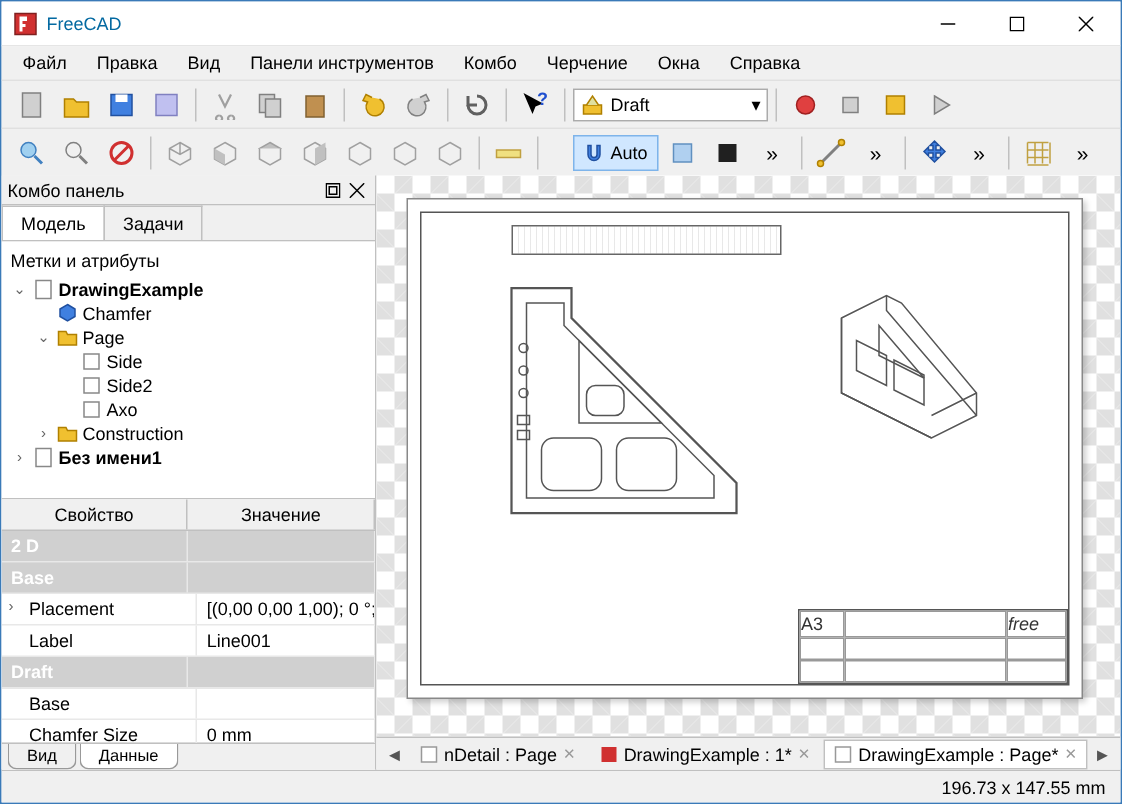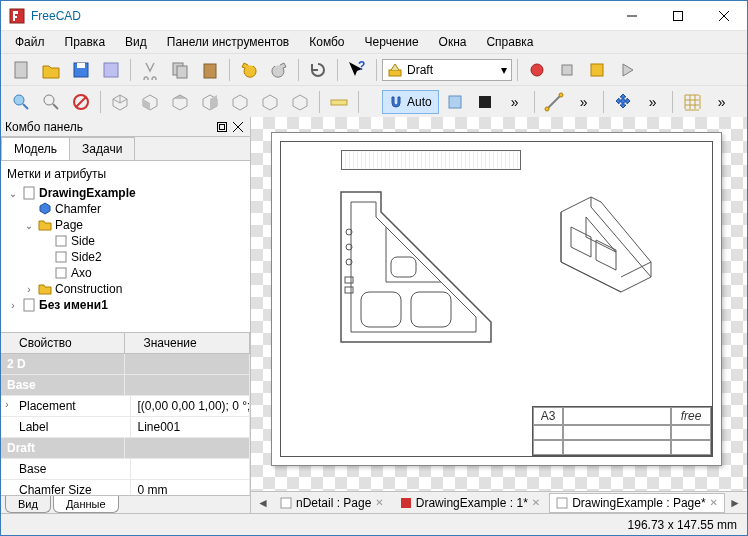--- a/index.html
+++ b/index.html
@@ -31,21 +31,21 @@
 .tabs-top .tab.active { background: #fff; }
 
 .tree-area { flex: 1; background: #fff; overflow-y: auto; padding: 2px; border-bottom: 1px solid #c0c0c0; min-height: 150px; }
 .tree-title { padding: 4px; }
 .tree-item { display: flex; align-items: center; padding: 1px 0; white-space: nowrap; }
 .tree-exp { width: 12px; text-align: center; color: #666; font-size: 10px; }
 .tree-icon { width: 14px; height: 14px; margin: 0 3px; display: inline-flex; align-items: center; justify-content: center; }
 
 .props-area { height: 180px; background: #fff; display: flex; flex-direction: column; }
 .props-header { display: flex; background: #f0f0f0; border-bottom: 1px solid #c0c0c0; }
-.props-header .col { flex: 1; padding: 3px 18px; border-right: 1px solid #c0c0c0; }
+.props-header .col { flex: 1; padding: 3px 18px; border-right: 1px solid #c0c0c0; text-align: center; }
 .props-body { flex: 1; overflow-y: auto; }
 .prop-row { display: flex; border-bottom: 1px solid #e8e8e8; }
 .prop-row.section { background: #d0d0d0; color: #fff; font-weight: bold; }
 .prop-row .cell { flex: 1; padding: 3px 6px; border-right: 1px solid #e8e8e8; white-space: nowrap; overflow: hidden; }
 .prop-row .cell:first-child { padding-left: 18px; }
 .prop-row.section .cell:first-child { padding-left: 6px; }
 .prop-row .exp-cell { width: 12px; padding: 3px 2px; text-align: center; color: #666; font-size: 10px; }
 
 .tabs-bottom { display: flex; background: #f0f0f0; padding: 0 4px; border-top: 1px solid #c0c0c0; }
 .tabs-bottom .tab { padding: 2px 12px; border: 1px solid #999; border-top: none; border-radius: 0 0 6px 6px; margin-right: 2px; font-size: 11px; }
@@ -62,21 +62,21 @@
   background-size: 24px 24px;
   background-position: 0 0, 0 12px, 12px -12px, -12px 0;
 }
 .drawing-page { position: absolute; left: 20px; top: 15px; right: 25px; bottom: 25px; background: #fff; border: 1px solid #888; box-shadow: 2px 2px 4px rgba(0,0,0,0.2); }
 .drawing-frame { position: absolute; inset: 8px; border: 1px solid #555; }
 .drawing-views { position: absolute; inset: 0; }
 .view-top { position: absolute; left: 60px; top: 8px; width: 180px; height: 20px; border: 1px solid #666; background: repeating-linear-gradient(90deg, #fff, #fff 3px, #ddd 4px); }
 .view-front { position: absolute; left: 50px; top: 40px; width: 180px; height: 170px; }
 .view-iso { position: absolute; left: 260px; top: 40px; width: 130px; height: 130px; }
 .title-block { position: absolute; right: 0; bottom: 0; width: 180px; height: 50px; border: 1px solid #555; display: grid; grid-template-columns: 30px 1fr 40px; grid-template-rows: 1fr 1fr 1fr; font-size: 8px; color: #333; }
-.title-block div { border: 0.5px solid #999; padding: 1px 0; text-align: center; }
+.title-block div { border: 0.5px solid #999; padding: 1px 0; }
 
 .doc-tabs { height: 22px; display: flex; align-items: center; background: #f0f0f0; border-top: 1px solid #c0c0c0; padding: 0 4px; gap: 2px; }
 .doc-tab { display: flex; align-items: center; padding: 2px 6px; gap: 4px; border: 1px solid transparent; white-space: nowrap; font-size: 11px; }
 .doc-tab.active { background: #fff; border-color: #c0c0c0; }
 .doc-tab .x { color: #999; font-size: 10px; }
 .doc-nav { width: 16px; text-align: center; color: #555; }
 
 .statusbar { height: 22px; display: flex; align-items: center; justify-content: flex-end; padding: 0 10px; background: #f0f0f0; border-top: 1px solid #c0c0c0; }
 
 .ico-yellow { fill: #f0c030; stroke: #b08000; }

